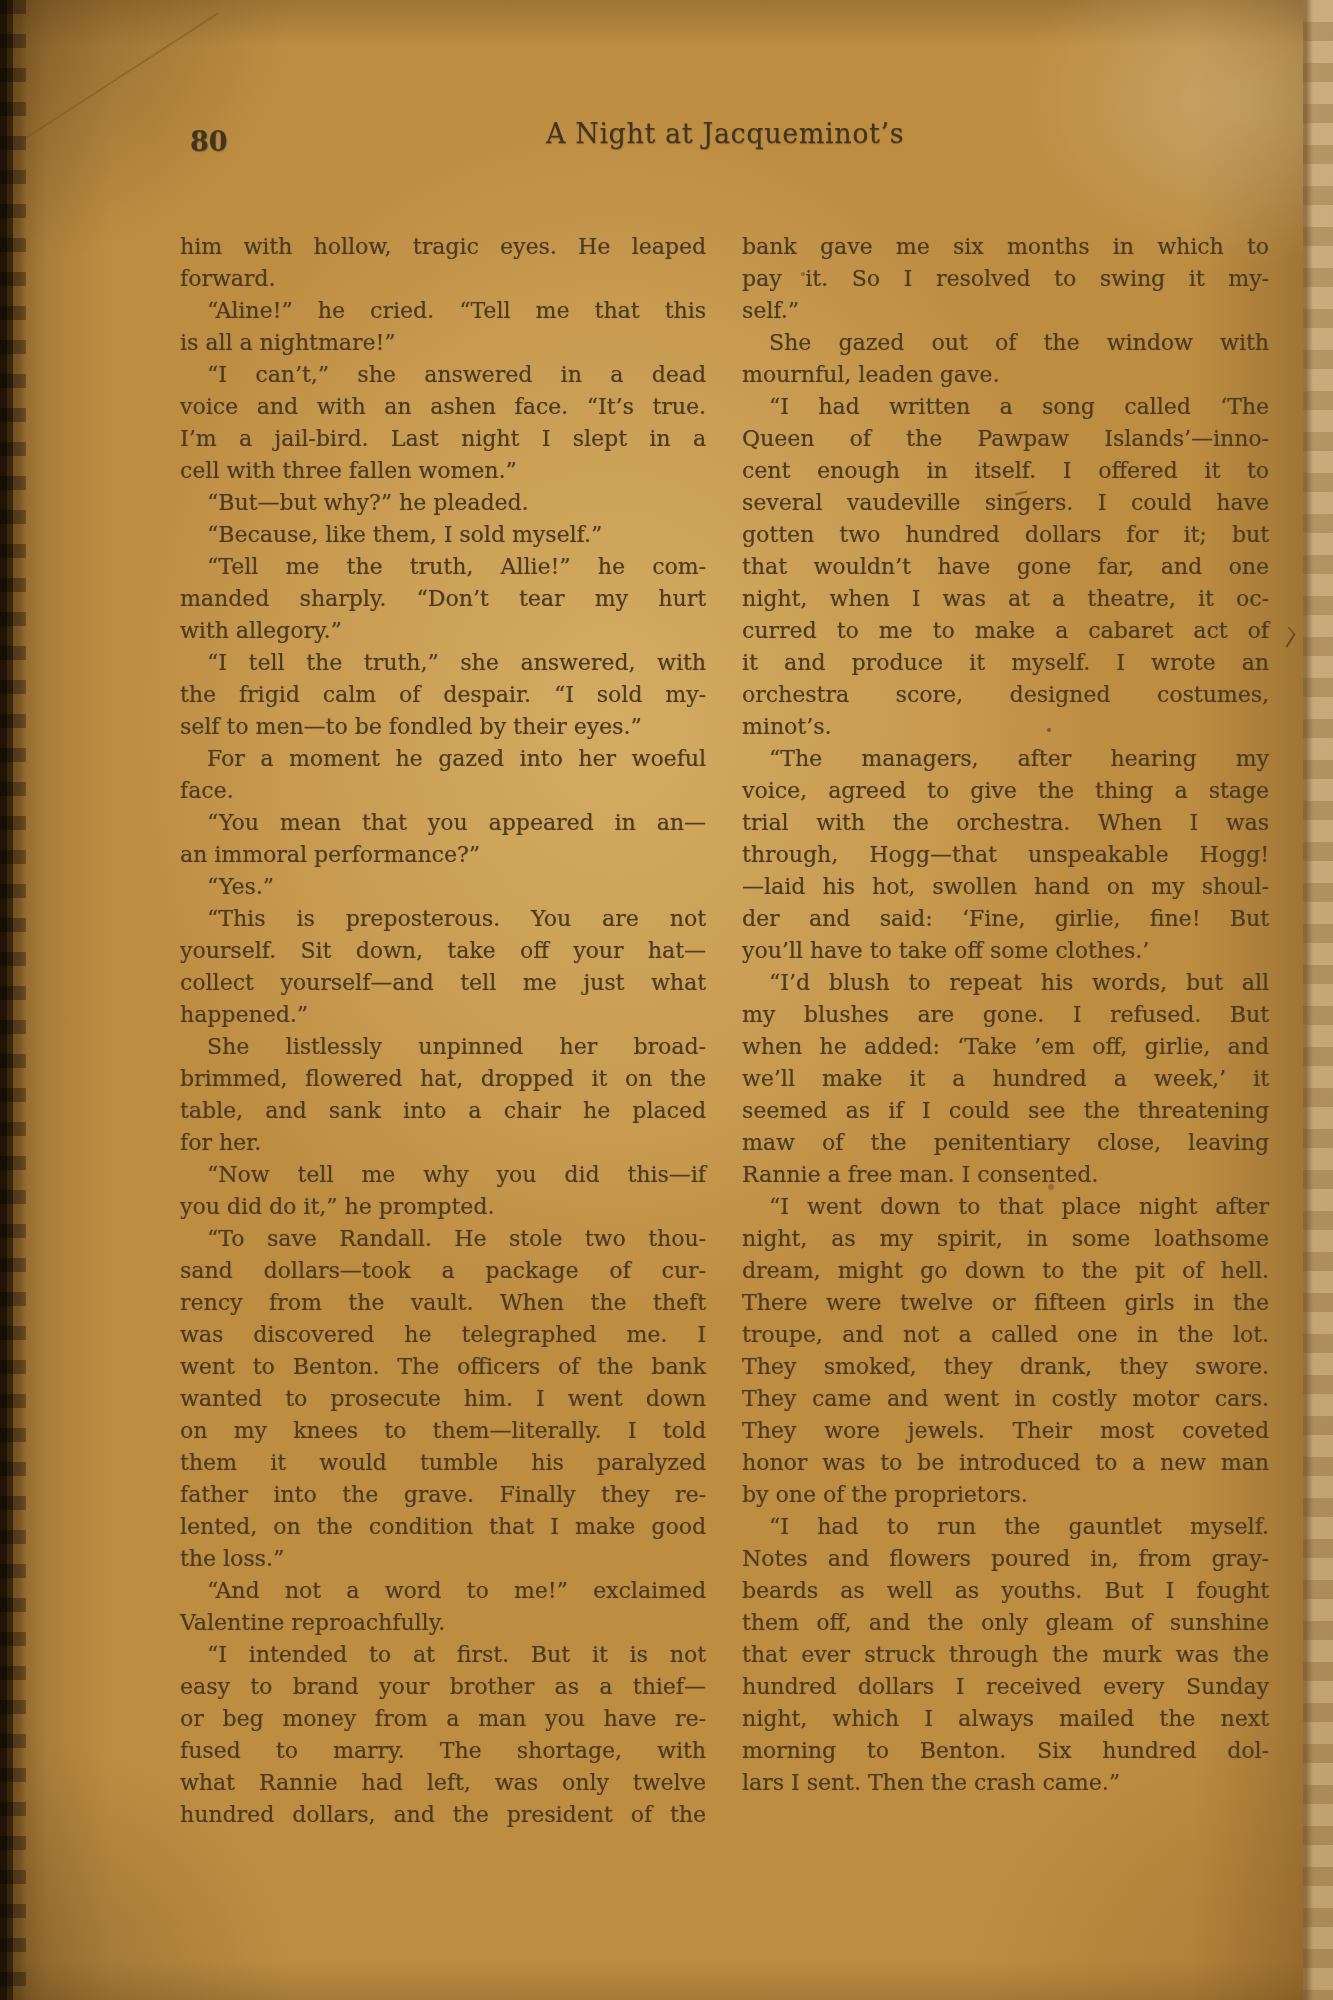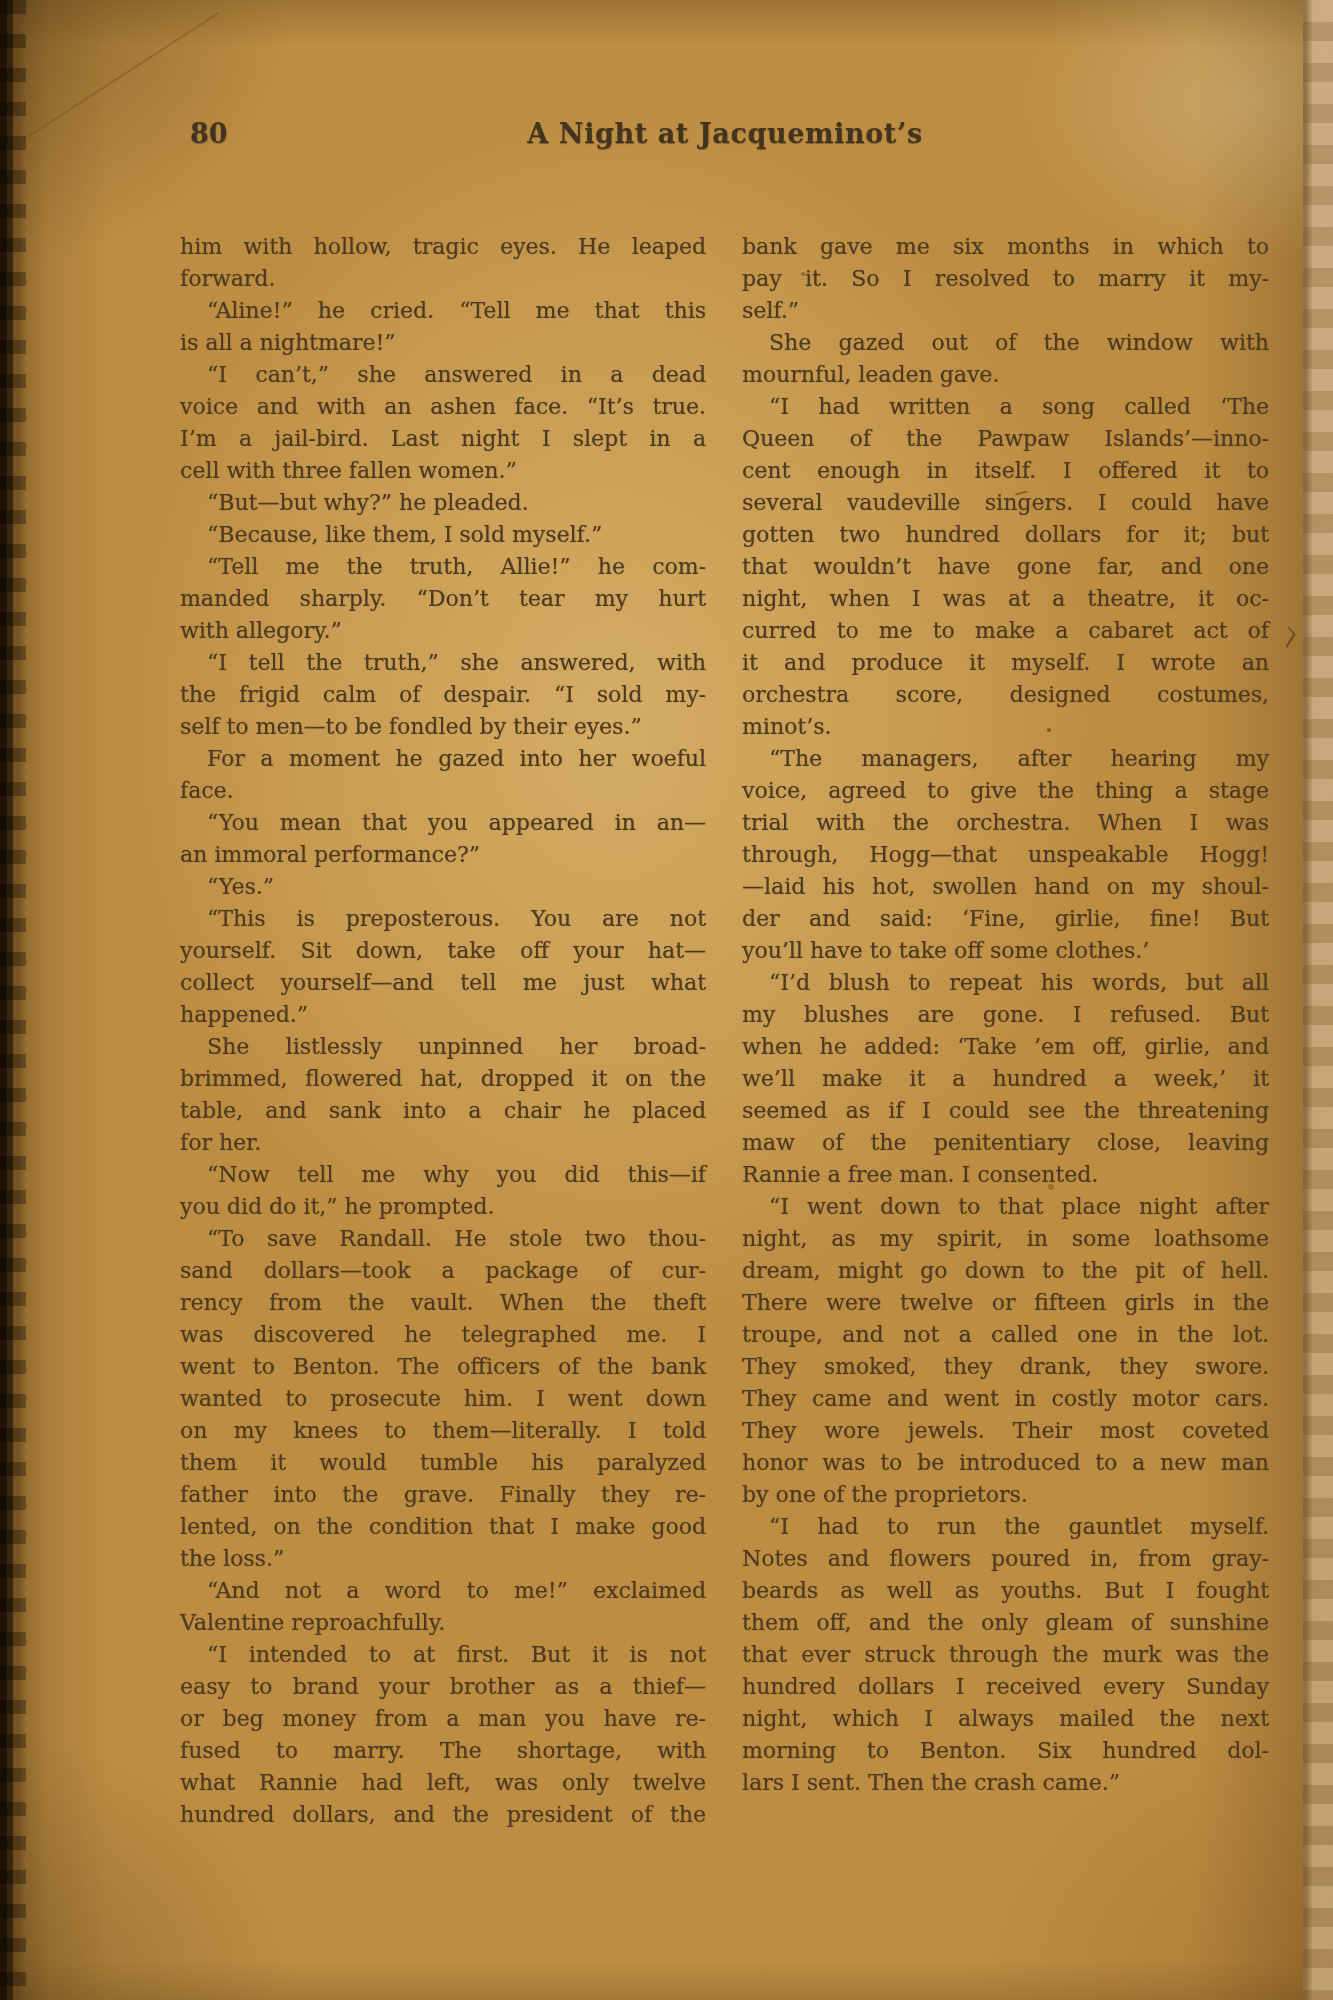--- a/index.html
+++ b/index.html
@@ -32,27 +32,27 @@
       linear-gradient(to bottom, var(--deckle-edge,#c3a273), #b6935f);
   }
   .crease {
     position:absolute; left:-52px; top:-58px; width:250px; height:150px;
     border-bottom:2px solid rgba(118,82,34,0.45);
     transform:rotate(-33deg);
   }
   .content { position:absolute; left:0; top:0; width:100%; height:100%; }
   .header { position:absolute; left:180px; top:118px; width:1090px; height:42px; }
   .pageno {
-    position:absolute; left:10px; top:0;
+    position:absolute; left:10px; top:8px;
     font-size:27px; font-weight:700; color:var(--ink-dark,#43341f);
     text-shadow:0.4px 0.5px 0.9px rgba(70,52,30,0.5);
   }
   .title {
     display:block; text-align:center;
-    font-size:27px; font-weight:700; letter-spacing:0.6px;
+    font-size:27px; font-weight:400; letter-spacing:0.6px;
     color:var(--ink-dark,#43341f);
     text-shadow:0.4px 0.5px 0.9px rgba(70,52,30,0.5);
   }
   .body { position:absolute; left:0; top:231px; width:100%; }
   .col {
     position:absolute; top:0;
     font-size:22px; line-height:32px; color:var(--ink,#4d3a23);
     text-shadow:0.35px 0.45px 0.8px rgba(78,58,32,0.55);
   }
   .col-left  { left:180px; width:526px; }
@@ -140,21 +140,21 @@
           <div class="line end">Valentine reproachfully.</div>
           <div class="line indent">“I intended to at first.  But it is not</div>
           <div class="line">easy to brand your brother as a thief—</div>
           <div class="line">or beg money from a man you have re-</div>
           <div class="line">fused to marry.  The shortage, with</div>
           <div class="line">what Rannie had left, was only twelve</div>
           <div class="line">hundred dollars, and the president of the</div>
         </div>
       <div class="col col-right" id="col-right">
           <div class="line">bank gave me six months in which to</div>
-          <div class="line">pay it.  So I resolved to marry it my-</div>
+          <div class="line">pay it.  So I resolved to swing it my-</div>
           <div class="line end">self.”</div>
           <div class="line indent">She gazed out of the window with</div>
           <div class="line end">mournful, leaden gave.</div>
           <div class="line indent">“I had written a song called ‘The</div>
           <div class="line">Queen of the Pawpaw Islands’—inno-</div>
           <div class="line">cent enough in itself.  I offered it to</div>
           <div class="line">several vaudeville singers.  I could have</div>
           <div class="line">gotten two hundred dollars for it; but</div>
           <div class="line">that wouldn’t have gone far, and one</div>
           <div class="line">night, when I was at a theatre, it oc-</div>

